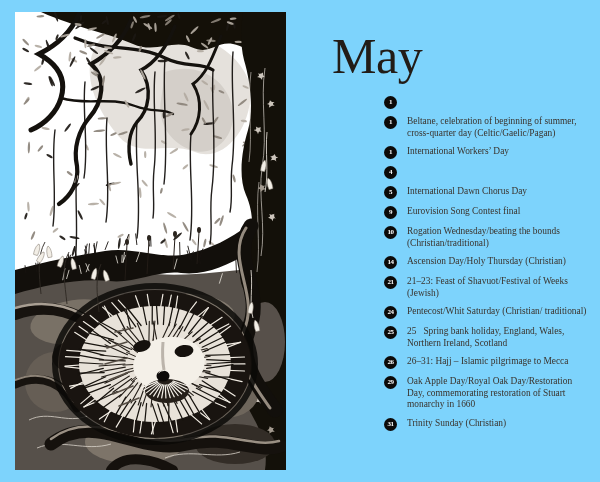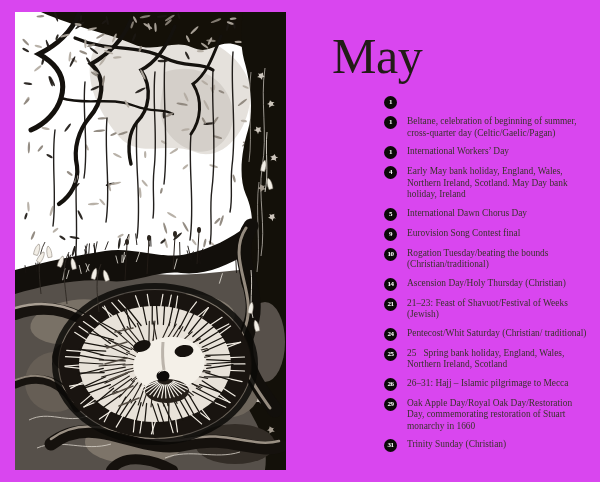--- a/index.html
+++ b/index.html
@@ -1,17 +1,17 @@
 <!DOCTYPE html>
 <html><head>
 <meta charset="utf-8">
 <style>
   html,body{margin:0;padding:0;background:#ffffff;}
   body{width:600px;height:482px;font-family:"Liberation Serif",serif;overflow:hidden;}
-  .page{position:relative;width:600px;height:482px;background:#d946ef;}
+  .page{position:relative;width:600px;height:482px;background:#7dd3fc;}
   .art{position:absolute;left:15px;top:12px;width:271px;height:458px;}
   .art svg{display:block;width:271px;height:458px;}
   .content{position:absolute;left:332px;top:22px;width:256px;}
   .title{margin:0;padding-top:7px;font-size:50px;line-height:1.08;font-weight:400;
          color:#221c17;letter-spacing:-0.5px;}
   .events{margin-top:13px;margin-left:52px;display:flex;flex-direction:column;gap:7px;}
   .event{display:flex;gap:10px;align-items:flex-start;}
   .badge{flex:0 0 13px;width:13px;height:13px;border-radius:50%;background:#0c0a09;
          display:flex;align-items:center;justify-content:center;margin-top:0;}
   .badge-num{color:#ffffff;font-size:7px;font-weight:bold;letter-spacing:-0.4px;
@@ -601,42 +601,41 @@
     <span class="badge">
             <span class="badge-num">1</span>
           </span>
     <span class="event-text">International Workers’ Day</span>
   </div>
 
   <div class="event">
     <span class="badge">
             <span class="badge-num">4</span>
           </span>
-    <span class="event-text">Early May bank holiday, England, Wales, Northern Ireland, Scotland. May Day bank holiday, Ireland</span>
   </div>
 
   <div class="event">
     <span class="badge">
             <span class="badge-num">5</span>
           </span>
     <span class="event-text">International Dawn Chorus Day</span>
   </div>
 
   <div class="event">
     <span class="badge">
             <span class="badge-num">9</span>
           </span>
     <span class="event-text">Eurovision Song Contest final</span>
   </div>
 
   <div class="event">
     <span class="badge">
             <span class="badge-num">10</span>
           </span>
-    <span class="event-text">Rogation Tuesday/beating the bounds (Christian/traditional)</span>
+    <span class="event-text">Rogation Wednesday/beating the bounds (Christian/traditional)</span>
   </div>
 
   <div class="event">
     <span class="badge">
             <span class="badge-num">14</span>
           </span>
     <span class="event-text">Ascension Day/Holy Thursday (Christian)</span>
   </div>
 
   <div class="event">

